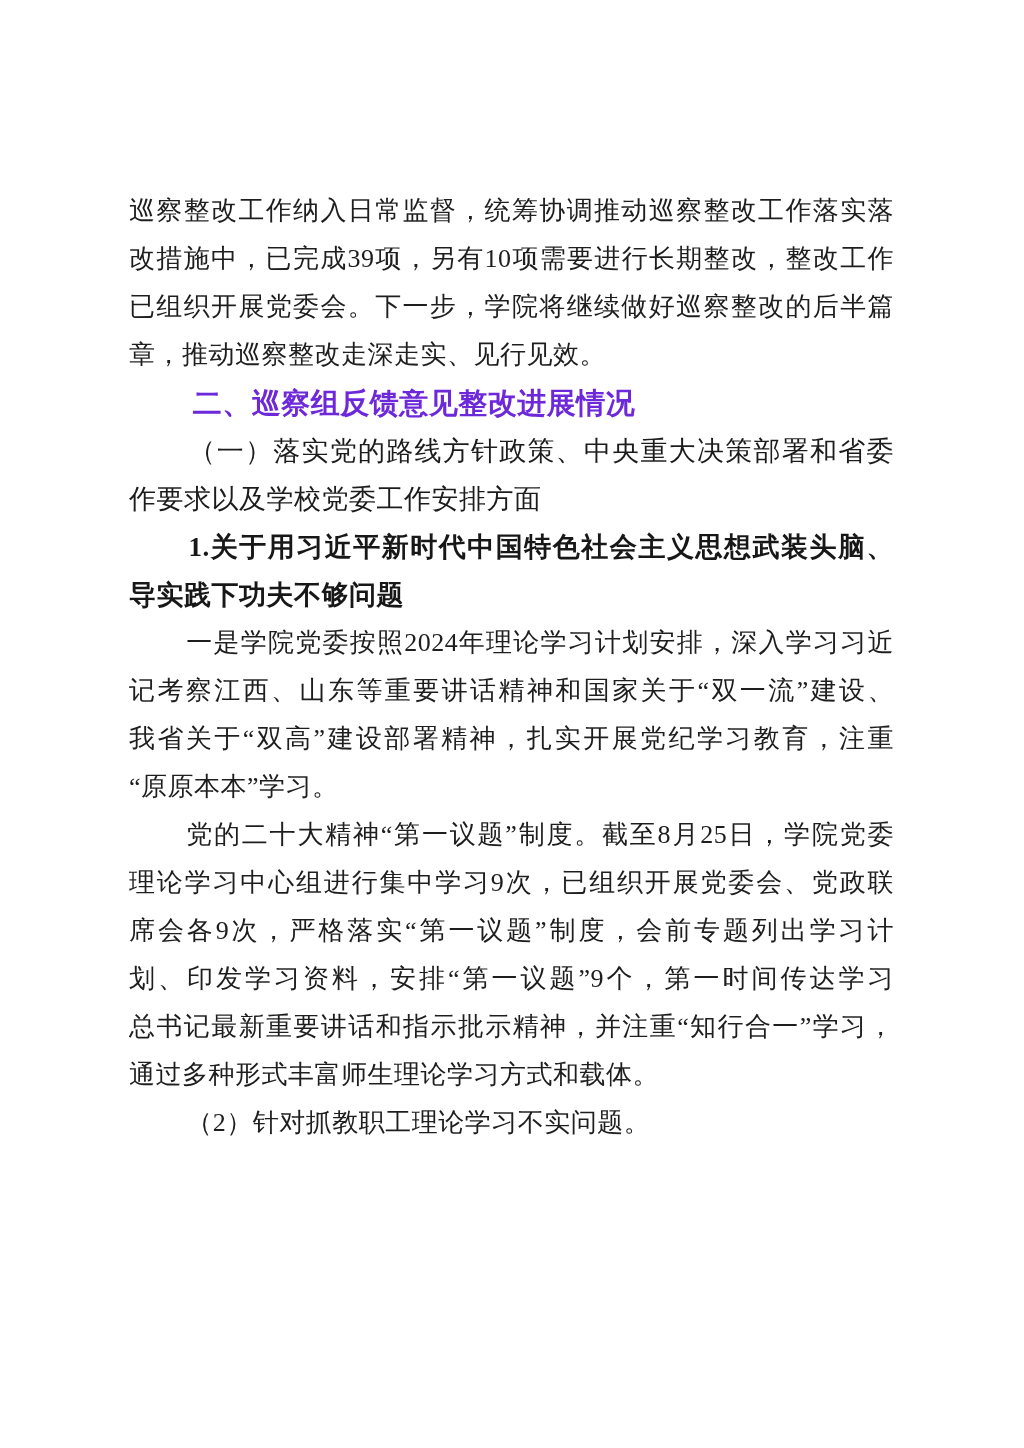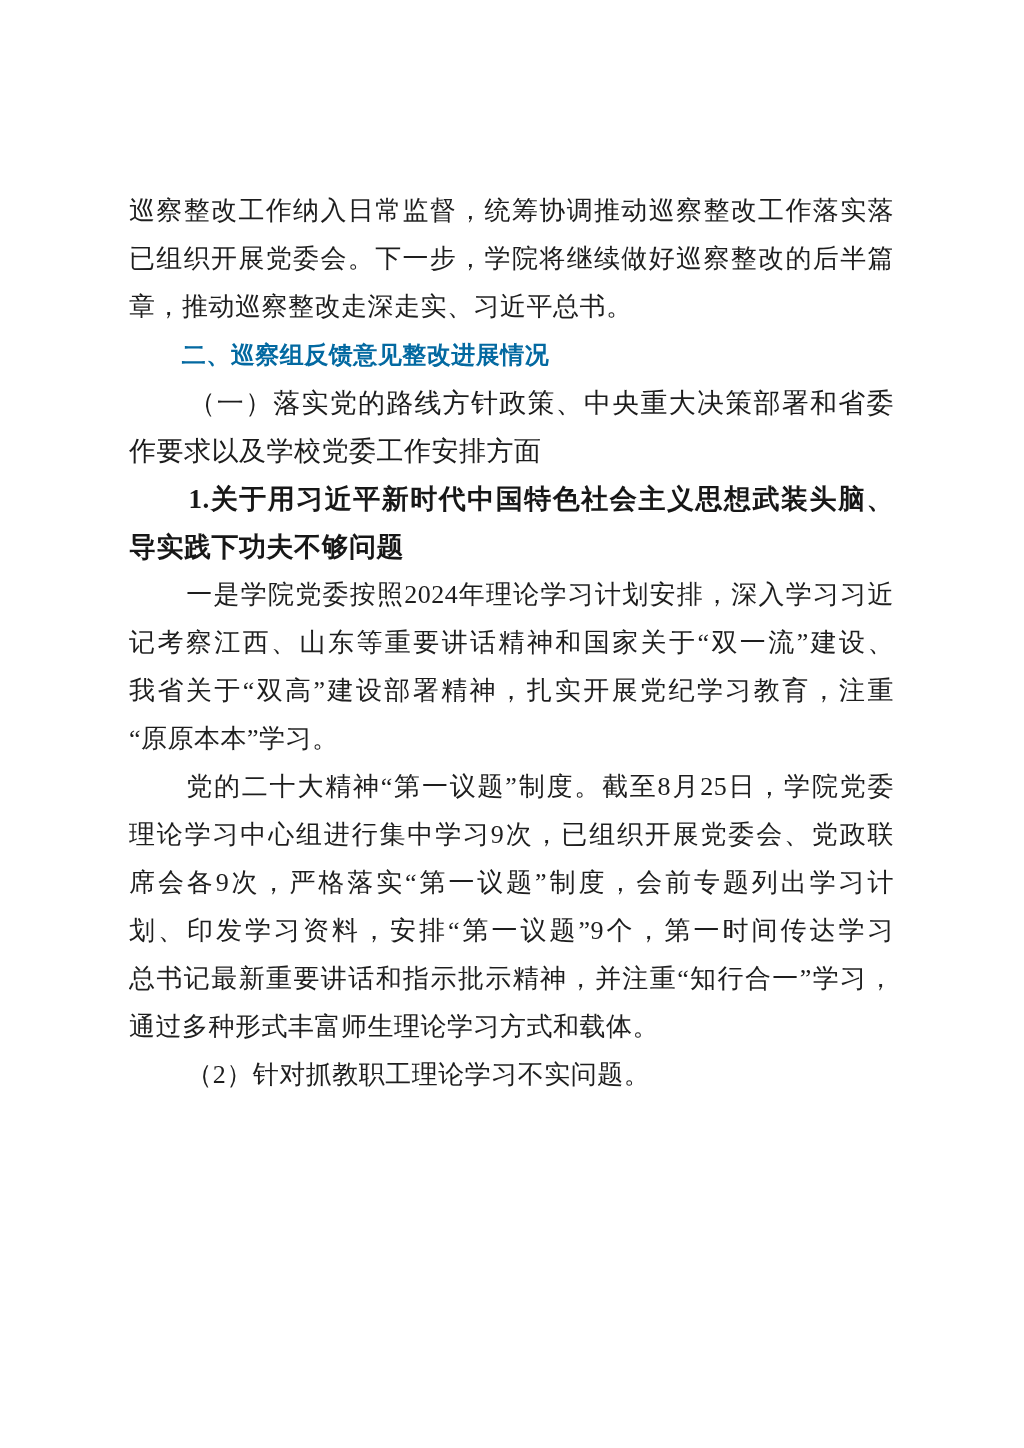--- a/index.html
+++ b/index.html
@@ -35,22 +35,22 @@
     text-align: justify;
     text-align-last: justify;
     -moz-text-align-last: justify;
   }
   
   .ind { text-indent: 2.2em; }
   
   .h1 {
     font-family: "Liberation Sans", "DejaVu Sans", sans-serif;
     font-weight: 700;
-    font-size: 24px;
-    color: #0369a1;
+    font-size: 29px;
+    color: #6d28d9;
   }
   
   .h2 {
     font-size: 27px;
     color: #1c1c1c;
   }
   
   .h3 {
     font-weight: 700;
     font-size: 27px;
@@ -68,22 +68,23 @@
     letter-spacing: 2px;
   }
 </style>
 </head>
 <body>
 
 <div class="page">
 
   <main class="text-block">
     <div class="ln jf">巡察整改工作纳入日常监督，统筹协调推动巡察整改工作落实落</div>
+    <div class="ln jf">改措施中，已完成39项，另有10项需要进行长期整改，整改工作</div>
     <div class="ln jf">已组织开展党委会。下一步，学院将继续做好巡察整改的后半篇文</div>
-    <div class="ln">章，推动巡察整改走深走实、习近平总书。</div>
+    <div class="ln">章，推动巡察整改走深走实、见行见效。</div>
     <div class="ln h1 ind">二、巡察组反馈意见整改进展情况</div>
     <div class="ln h2 ind jf">（一）落实党的路线方针政策、中央重大决策部署和省委工</div>
     <div class="ln h2">作要求以及学校党委工作安排方面</div>
     <div class="ln h3 ind jf">1.关于用习近平新时代中国特色社会主义思想武装头脑、指</div>
     <div class="ln h3">导实践下功夫不够问题</div>
     <div class="ln ind jf">一是学院党委按照2024年理论学习计划安排，深入学习习近</div>
     <div class="ln jf">记考察江西、山东等重要讲话精神和国家关于“双一流”建设、</div>
     <div class="ln jf">我省关于“双高”建设部署精神，扎实开展党纪学习教育，注重</div>
     <div class="ln">“原原本本”学习。</div>
     <div class="ln ind jf">党的二十大精神“第一议题”制度。截至8月25日，学院党委</div>

